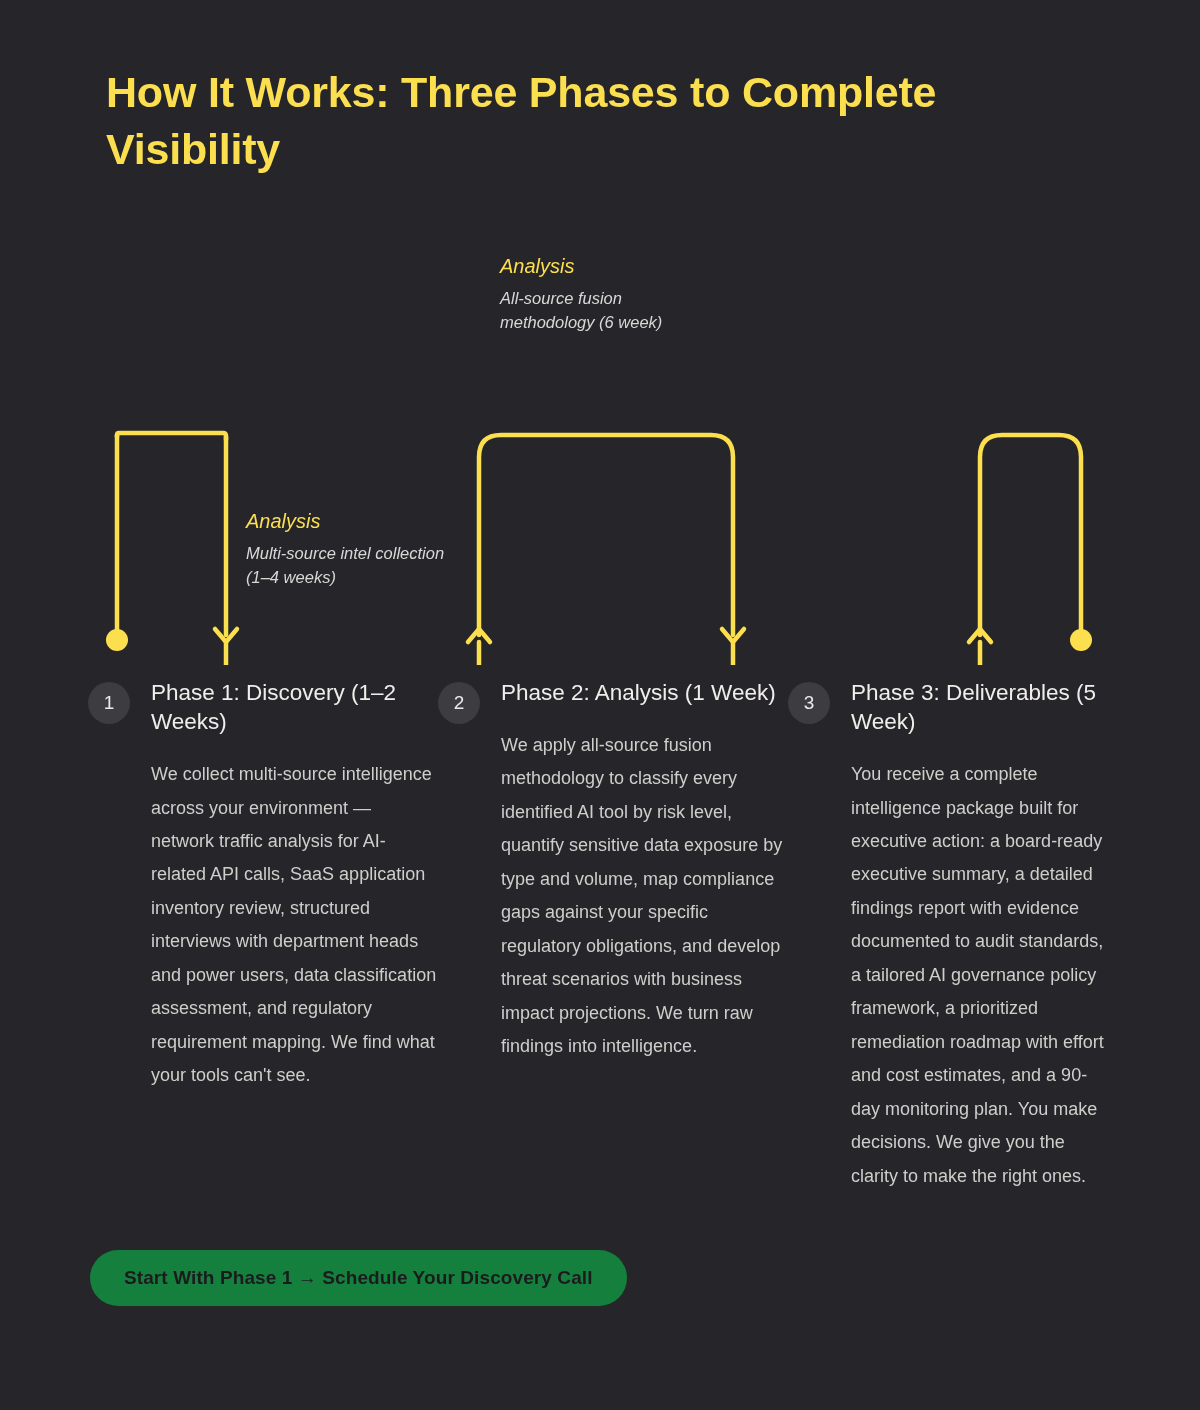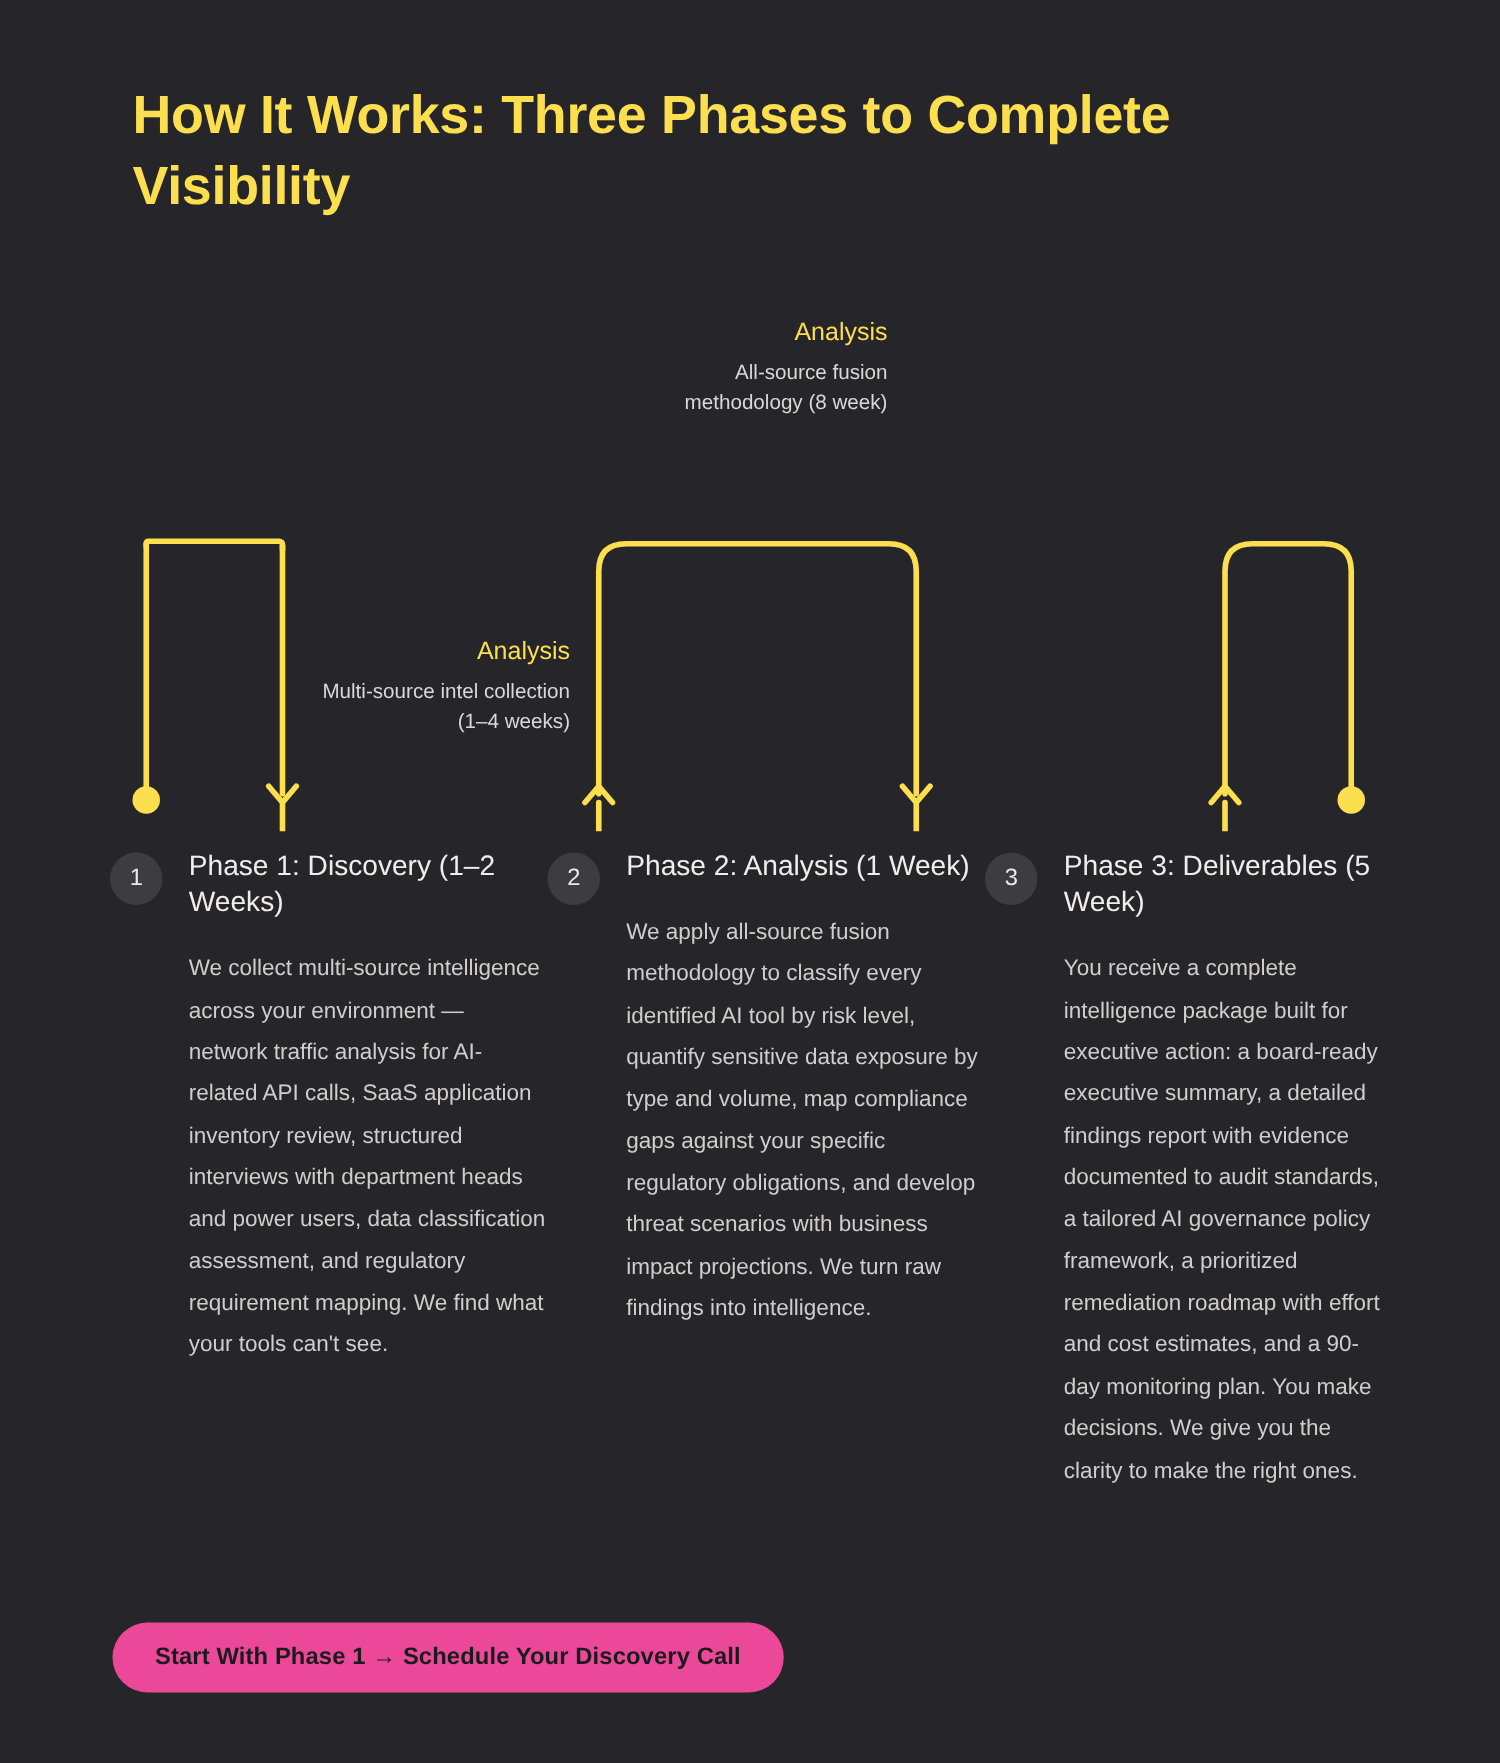--- a/index.html
+++ b/index.html
@@ -45,22 +45,23 @@
   }
   .timeline svg {
     position: absolute;
     left: 0;
     top: 0;
     display: block;
   }
 
   .node-label {
     position: absolute;
-    text-align: right;
+    text-align: left;
     width: 210px;
+    font-style: italic;
   }
   .node-label .node-title {
     color: #fcdf4f;
     font-size: 20px;
     font-weight: 500;
     line-height: 1.3;
     display: block;
     margin-bottom: 8px;
   }
   .node-label .node-desc {
@@ -121,22 +122,22 @@
     color: #cfcecb;
     font-size: 18px;
     line-height: 1.86;
     margin: 0;
   }
 
   
   .cta {
     position: absolute;
     left: 90px;
-    top: 1298px;
-    background: #ec4899;
+    top: 1250px;
+    background: #15803d;
     color: #1b1b1e;
     border: none;
     border-radius: 30px;
     padding: 17px 34px;
     font-family: "Liberation Sans", sans-serif;
     font-size: 19px;
     font-weight: 700;
     letter-spacing: 0.1px;
     cursor: pointer;
     white-space: nowrap;
@@ -176,21 +177,21 @@
       <circle cx="1081" cy="435" r="11" fill="#fcdf4f"></circle>
     </svg>
 
     <div class="node-label lbl-discovery">
       <span class="node-title">Analysis</span>
       <span class="node-desc">Multi-source intel collection (1–4 weeks)</span>
     </div>
 
     <div class="node-label lbl-analysis">
       <span class="node-title">Analysis</span>
-      <span class="node-desc">All-source fusion methodology (8 week)</span>
+      <span class="node-desc">All-source fusion methodology (6 week)</span>
     </div>
 
   </div>
 
   <div class="phases">
 
     <div class="phase">
       <div class="badge">1</div>
       <div class="phase-body">
         <h2 class="phase-title">Phase 1: Discovery (1–2 Weeks)</h2>

